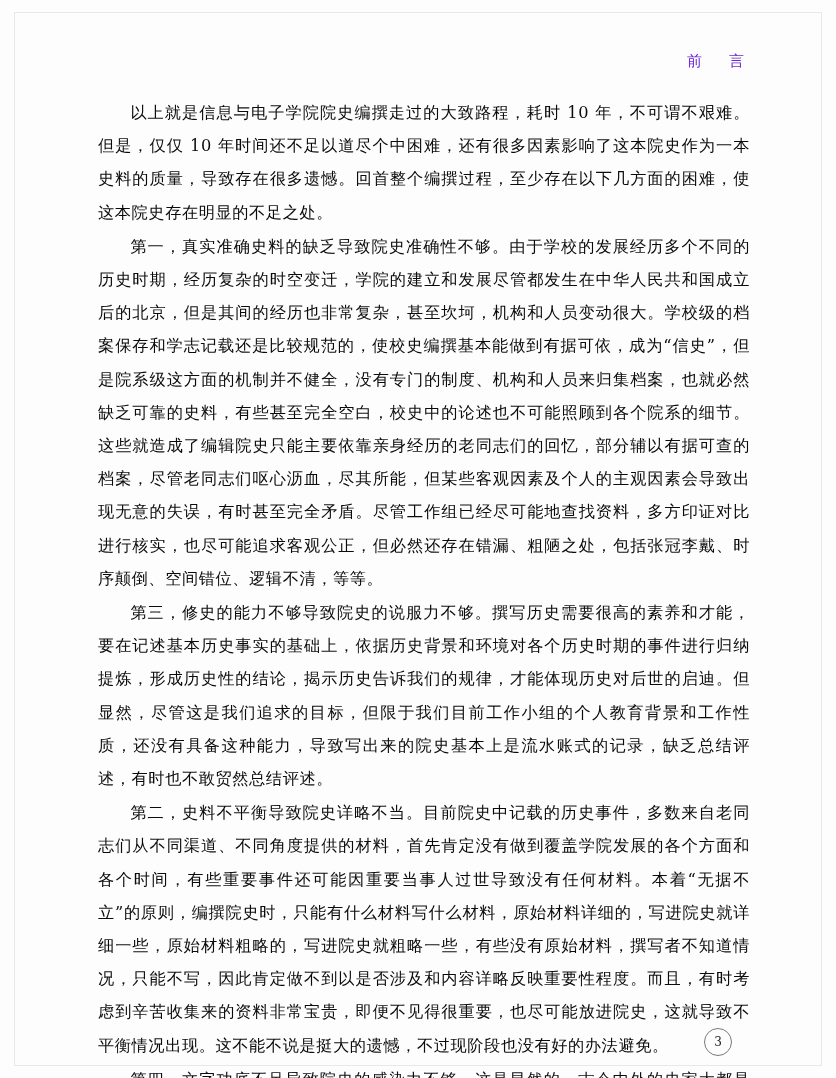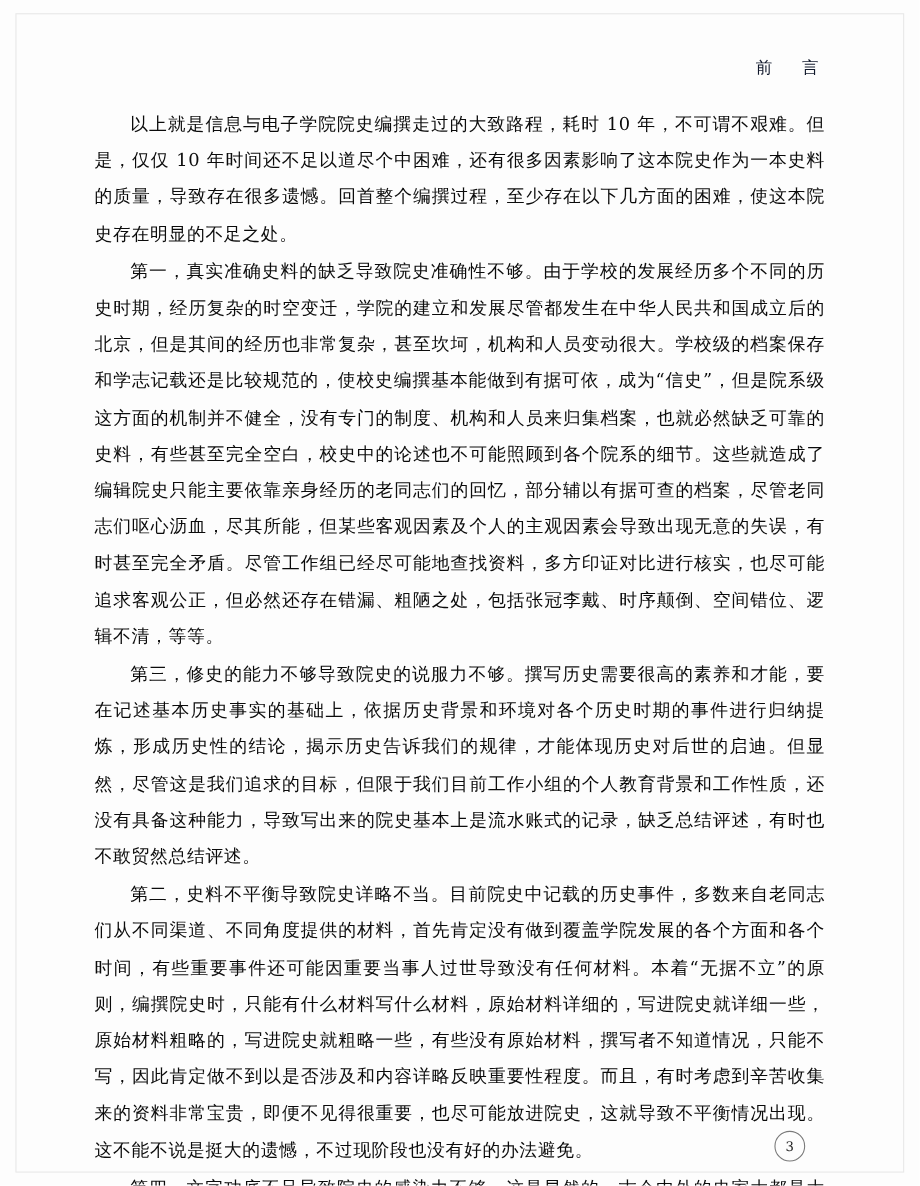--- a/index.html
+++ b/index.html
@@ -24,31 +24,31 @@
     bottom: 12px;
     border: 1px solid #e8e8e8;
     box-sizing: border-box;
   }
   .header {
     position: absolute;
     top: 52px;
     right: 86px;
     font-size: 15px;
     letter-spacing: 6px;
-    color: #0f172a;
+    color: #6d28d9;
     font-family: "DejaVu Serif", "Liberation Serif", serif;
   }
   .content {
     position: absolute;
     left: 86px;
     top: 96px;
     width: 664px;
   }
   p.para {
-    margin: 0 0 1px 0;
+    margin: 0 0 1px 12px;
     font-size: 16.2px;
     line-height: 33.2px;
     color: #0b0b0b;
     text-align: justify;
     text-justify: inter-character;
     text-indent: 2em;
     letter-spacing: 0.6px;
     word-break: break-all;
   }
   .footer-page {

